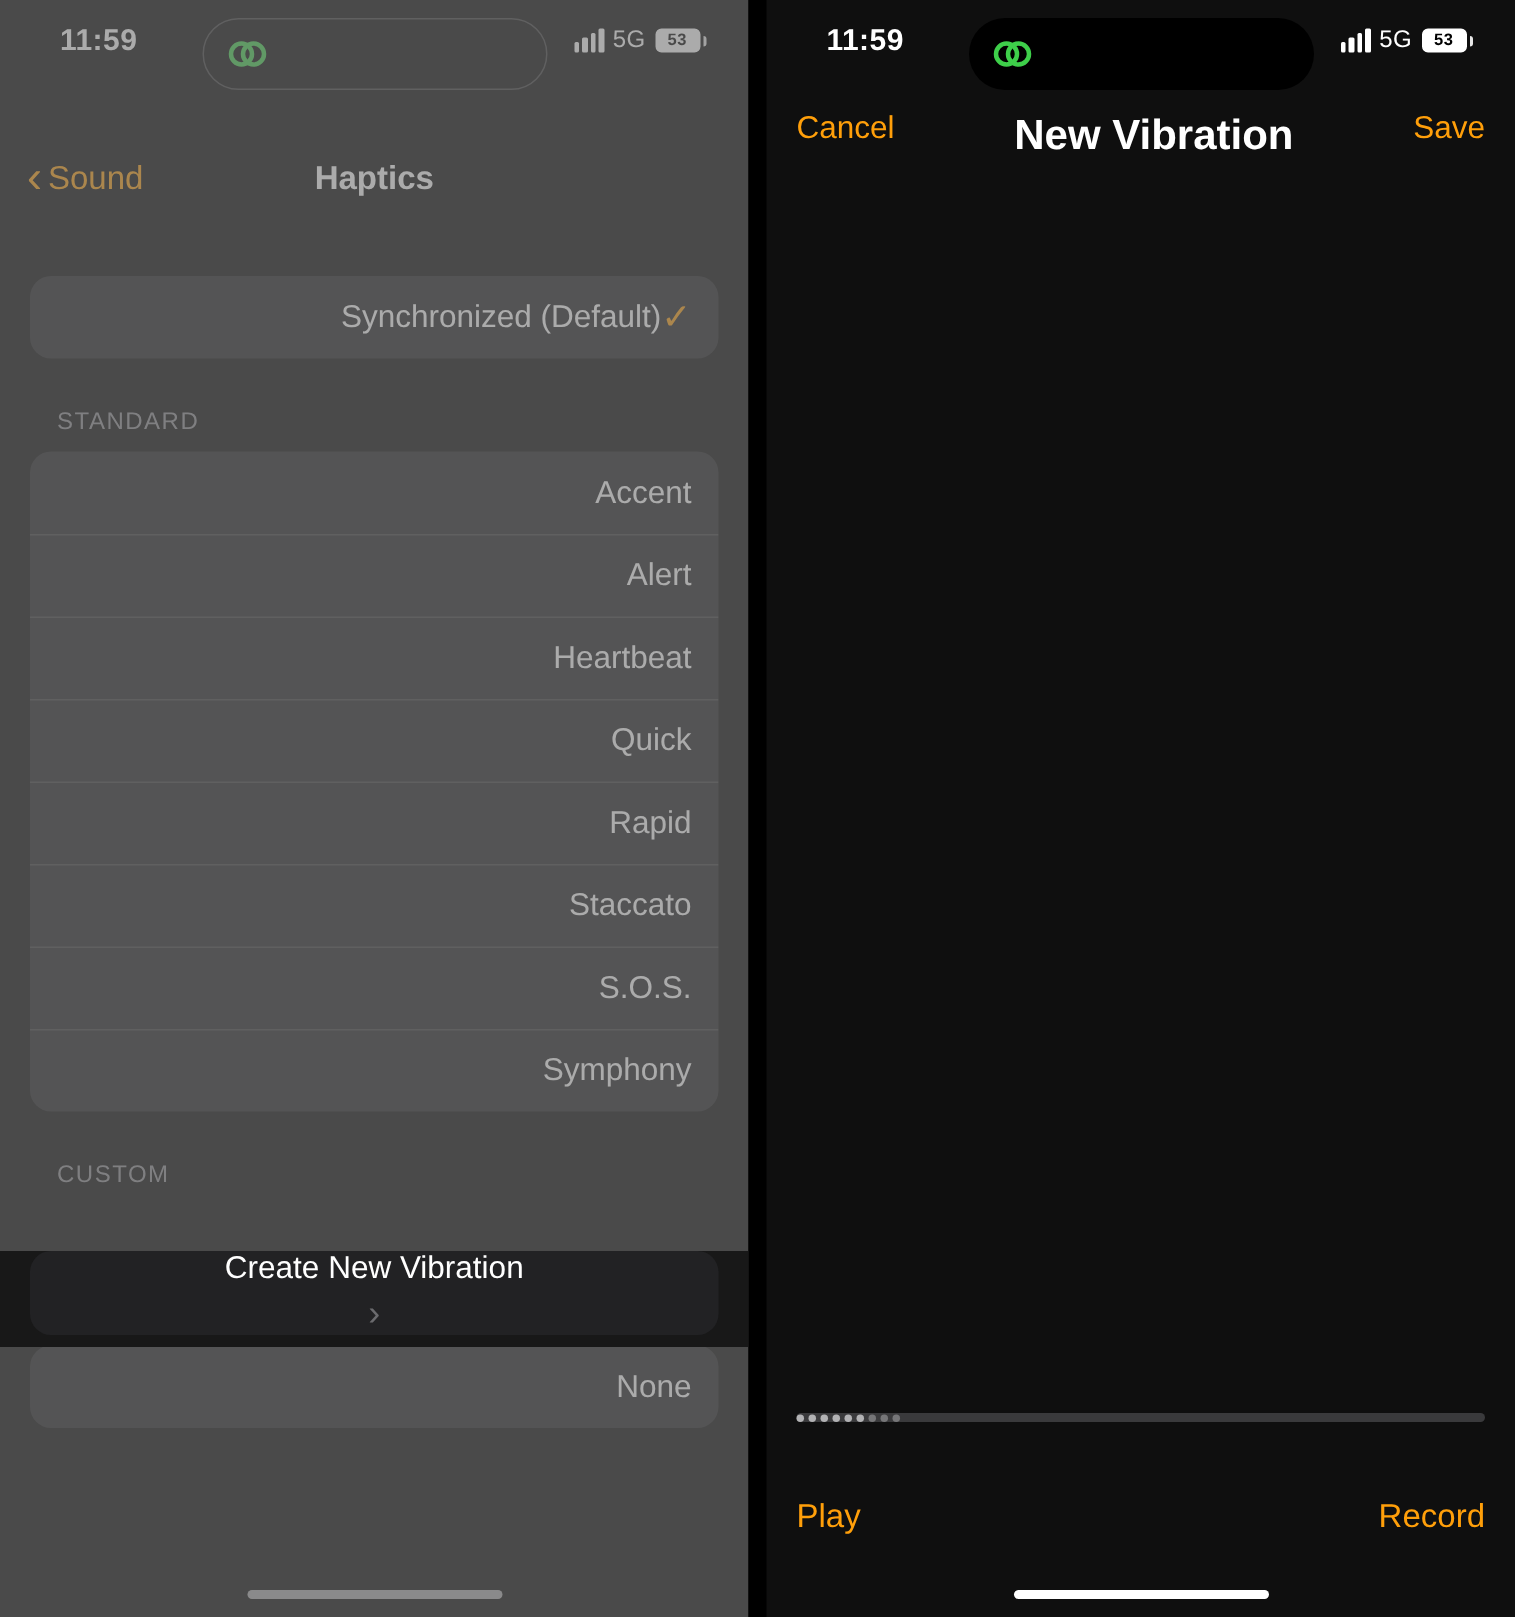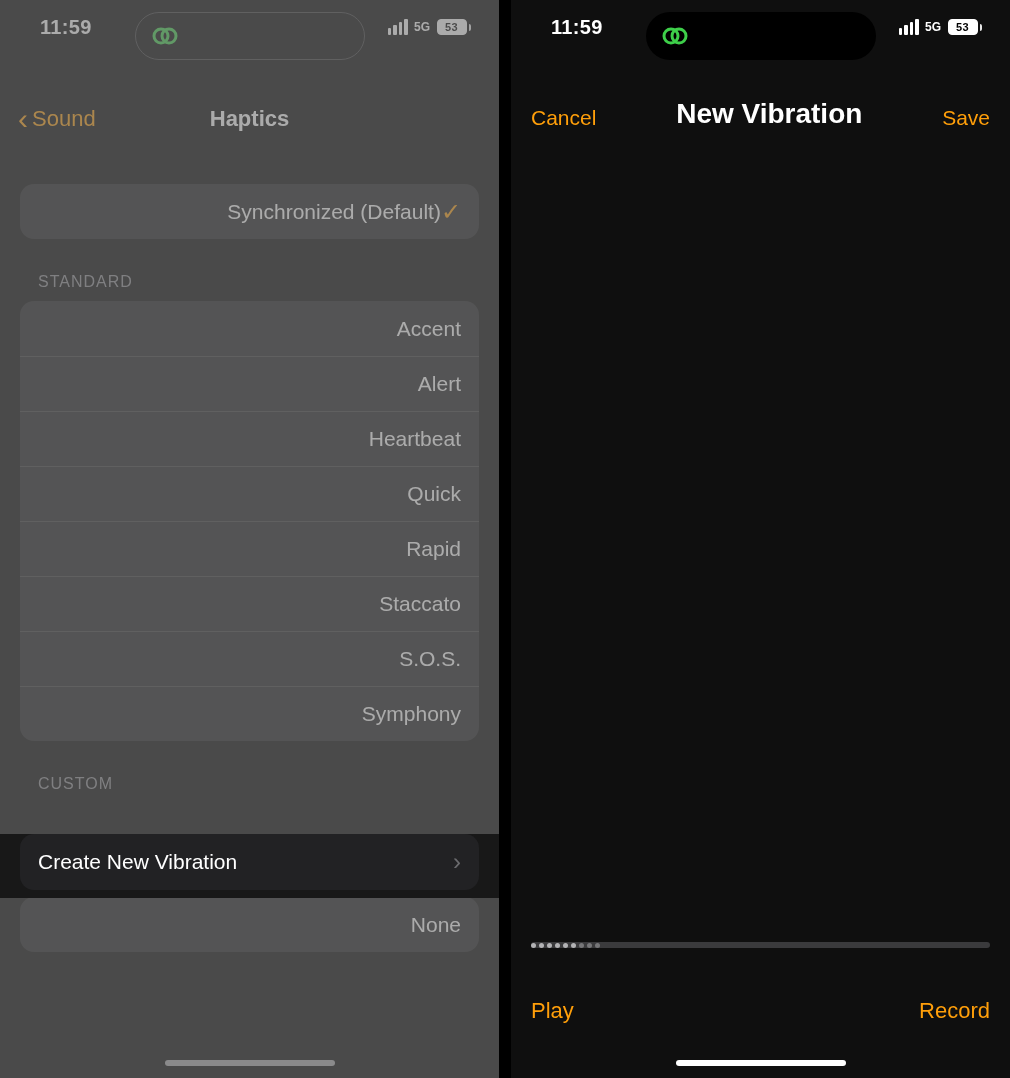--- a/index.html
+++ b/index.html
@@ -23,21 +23,21 @@
   .right .island { background:#000; }
   .island-icon { color:#3ecf4a; }
 
   .sb-right { display:flex; align-items:center; gap:6px; }
   .signal-bars { display:flex; align-items:flex-end; gap:2px; }
   .signal-bars span { width:3.5px; background:#fff; border-radius:1px; }
   .signal-bars span:nth-child(1){height:7px}
   .signal-bars span:nth-child(2){height:10px}
   .signal-bars span:nth-child(3){height:13px}
   .signal-bars span:nth-child(4){height:16px}
-  .net-label { font-size:12px; font-weight:700; }
+  .net-label { font-size:16px; font-weight:400; }
   .battery { display:flex; align-items:center; gap:2px; }
   .batt-body { position:relative; width:30px; height:16px; border:1.5px solid #fff; border-radius:4px; background:#fff; }
   .batt-text { position:absolute; inset:0; display:flex; align-items:center; justify-content:center; font-size:11px; font-weight:700; color:#000; }
   .batt-tip { width:2.5px; height:7px; background:#fff; border-radius:0 2px 2px 0; opacity:.9; }
 
   
   .navbar { height:70px; display:flex; align-items:center; padding:0 18px; margin-top:30px; position:relative; }
   .back { display:flex; align-items:center; gap:4px; color:#ff9f0a; font-size:22px; }
   .back .chev { font-size:30px; line-height:1; font-weight:300; }
   .nav-title { position:absolute; left:0; right:0; text-align:center; color:#fff; font-size:22px; font-weight:600; }
@@ -45,29 +45,29 @@
   .content { padding: 30px 20px 0 20px; }
   .section-header { color:#8d8d92; font-size:16px; letter-spacing:1px; margin:34px 0 10px 18px; }
   .group { background:#1c1c1e; border-radius:14px; overflow:hidden; }
   .row { height:55px; display:flex; align-items:center; justify-content:flex-end; padding:0 18px; color:#fff; font-size:21px; }
   .row + .row { border-top:0.5px solid #3a3a3c; }
   .check { color:#ff9f0a; font-size:24px; }
   .chev-right { color:#8d8d92; font-size:24px; }
 
   
   .highlight-slot { position:absolute; left:0; right:0; top:834px; height:64px; background:#181818; }
-  .highlight-inner { margin:0 20px; height:56px; background:#222224; border-radius:14px; display:flex; align-items:center; justify-content:space-between; padding:0 18px; color:#fff; font-size:21px; position:relative; top:0; }
+  .highlight-inner { margin:0 20px; height:56px; background:#222224; border-radius:14px; display:flex; align-items:center; justify-content:space-between; padding:0 18px; color:#fff; font-size:21px; position:relative; top:0;flex-direction:column; }
   .highlight-slot .chev-right{color:#6b6b6e;}
 
   
   .home-ind { position:absolute; bottom:12px; left:50%; transform:translateX(-50%); width:170px; height:6px; background:#fff; border-radius:4px; }
   .left .home-ind { background:#a9a9ab; }
 
   
-  .modal-header { height:56px; margin-top:20px; display:flex; align-items:flex-end; justify-content:space-between; padding:0 20px; }
+  .modal-header { height:56px; margin-top:20px; display:flex; align-items:flex-start; justify-content:space-between; padding:0 20px; }
   .modal-header .cancel, .modal-header .save { color:#ff9f0a; font-size:21px; }
   .modal-header .mtitle { color:#fff; font-size:28px; font-weight:600; }
 
   .tap-area { position:absolute; top:120px; left:0; right:0; bottom:160px; }
 
   .progress { position:absolute; bottom:128px; left:20px; right:20px; height:10px; display:flex; align-items:center; }
   .progress-track { flex:1; height:6px; background:#3a3a3c; border-radius:4px; }
   .progress-dots { position:absolute; left:0; display:flex; gap:3px; z-index:2; }
   .progress-dots span { width:5px; height:5px; border-radius:50%; background:#b2b2b4; }
   .progress-dots span:nth-child(n+7){opacity:.5}

